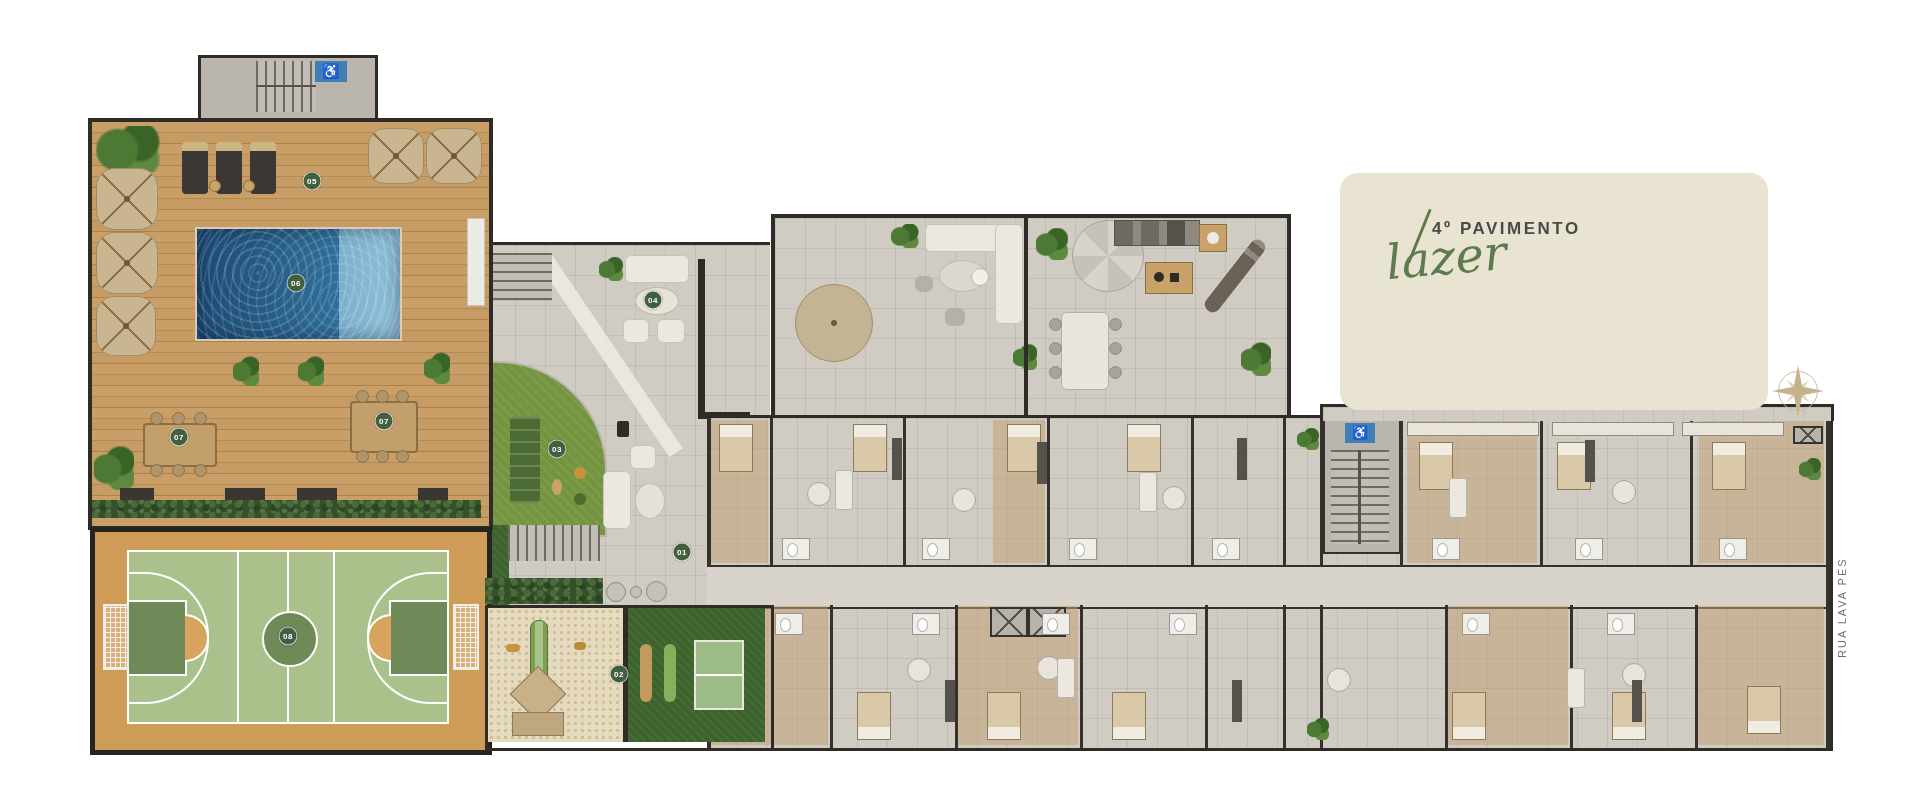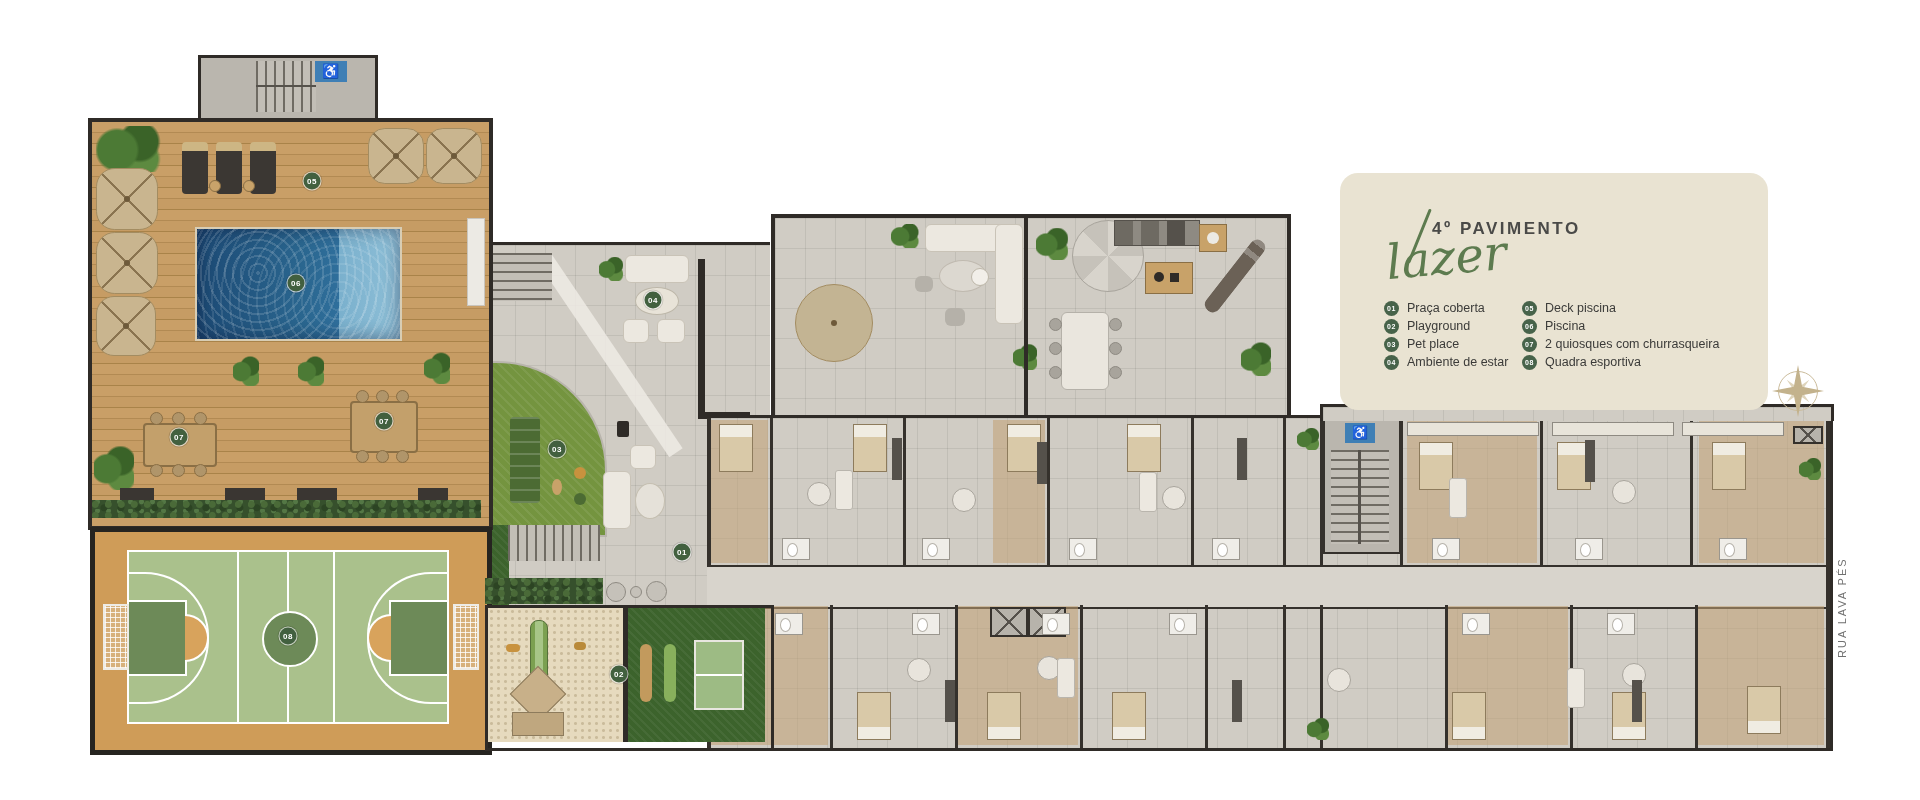--- a/index.html
+++ b/index.html
@@ -377,56 +377,20 @@
       <div class="star2"></div>
       <div class="star"></div>
   </div>
 
   <div class="abs" id="street-label">RUA LAVA PÉS</div>
 
   <div class="abs" id="legend">
     <div class="flourish"></div>
     <div class="floor-title">4º PAVIMENTO</div>
     <div class="category">lazer</div>
-    <div class="lg-col" id="lg-col1">
-        <div class="lg-row">
-          <span class="lg-badge">01</span>
-          <span class="lg-label">Praça coberta</span>
-        </div>
-        <div class="lg-row">
-          <span class="lg-badge">02</span>
-          <span class="lg-label">Playground</span>
-        </div>
-        <div class="lg-row">
-          <span class="lg-badge">03</span>
-          <span class="lg-label">Pet place</span>
-        </div>
-        <div class="lg-row">
-          <span class="lg-badge">04</span>
-          <span class="lg-label">Ambiente de estar</span>
-        </div>
-      </div>
-    <div class="lg-col" id="lg-col2">
-        <div class="lg-row">
-          <span class="lg-badge">05</span>
-          <span class="lg-label">Deck piscina</span>
-        </div>
-        <div class="lg-row">
-          <span class="lg-badge">06</span>
-          <span class="lg-label">Piscina</span>
-        </div>
-        <div class="lg-row">
-          <span class="lg-badge">07</span>
-          <span class="lg-label">2 quiosques com churrasqueira</span>
-        </div>
-        <div class="lg-row">
-          <span class="lg-badge">08</span>
-          <span class="lg-label">Quadra esportiva</span>
-        </div>
-      </div>
   </div>
 
 <div class="badge" style="left: 682px; top: 552px;">01</div>
     <div class="badge" style="left: 619px; top: 674px;">02</div>
     <div class="badge" style="left: 557px; top: 449px;">03</div>
     <div class="badge" style="left: 653px; top: 300px;">04</div>
     <div class="badge" style="left: 312px; top: 181px;">05</div>
     <div class="badge" style="left: 296px; top: 283px;">06</div>
     <div class="badge" style="left: 179px; top: 437px;">07</div>
     <div class="badge" style="left: 384px; top: 421px;">07</div>

